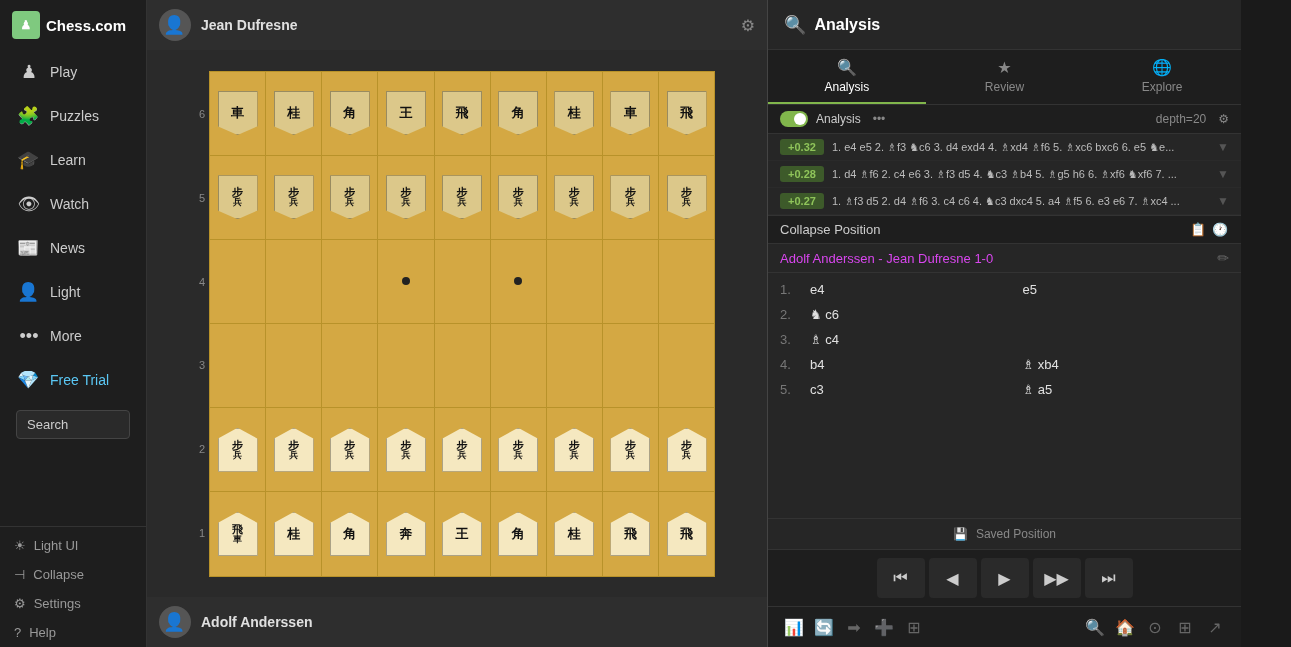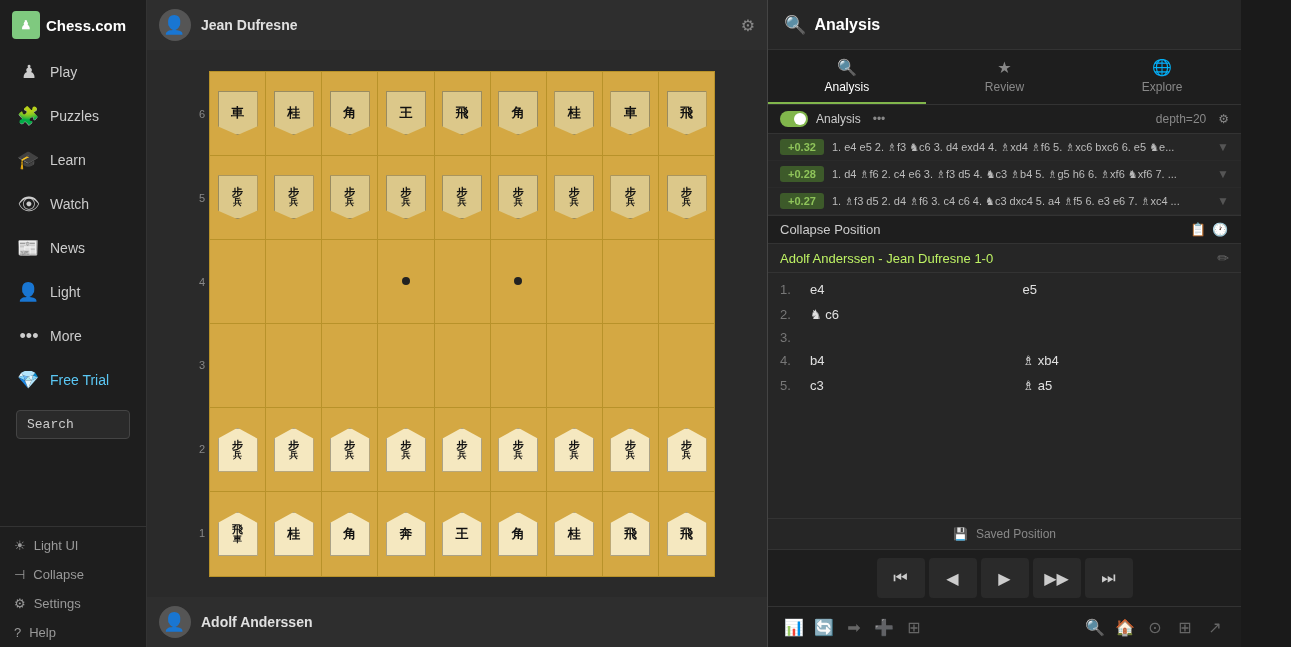--- a/index.html
+++ b/index.html
@@ -229,21 +229,21 @@
     }
     .position-label { font-size: 13px; color: #ccc; flex: 1; }
     .position-icons { display: flex; gap: 6px; color: #666; font-size: 14px; cursor: pointer; }
 
     .game-info {
       display: flex; align-items: center;
       padding: 6px 12px;
       background: #262626;
       border-bottom: 1px solid #333;
     }
-    .game-title { font-size: 13px; color: #bef264; flex: 1; }
+    .game-title { font-size: 13px; color: #d946ef; flex: 1; }
     .edit-icon { color: #666; font-size: 14px; cursor: pointer; }
 
     .moves-list {
       flex: 1;
       overflow-y: auto;
       padding: 4px 0;
     }
     .move-row {
       display: flex; align-items: center;
       padding: 3px 12px;
@@ -329,21 +329,21 @@
   </div>
   <div class="nav-item">
     <span class="nav-icon">•••</span>
     <span>More</span>
   </div>
   <div class="nav-item free-trial-item">
     <span class="nav-icon">💎</span>
     <span>Free Trial</span>
   </div>
 
-  <div style="padding: 4px 8px; font-family: Liberation Mono, monospace;">
+  <div style="padding: 4px 8px;">
     <div class="search-box">Search</div>
   </div>
 
   <div class="nav-spacer"></div>
 
   <div class="bottom-nav">
     <div class="bottom-nav-item">
       <span>☀</span>
       <span>Light UI</span>
     </div>
@@ -661,20 +661,21 @@
       <span class="move-num">1.</span>
       <span class="move-white">e4</span>
       <span class="move-black">e5</span>
     </div>
       <div class="move-row">
       <span class="move-num">2.</span>
       <span class="move-black">♞ c6</span>
     </div>
       <div class="move-row">
       <span class="move-num">3.</span>
+      <span class="move-white">♗ c4</span>
     </div>
       <div class="move-row">
       <span class="move-num">4.</span>
       <span class="move-white">b4</span>
       <span class="move-black">♗ xb4</span>
     </div>
       <div class="move-row">
       <span class="move-num">5.</span>
       <span class="move-white">c3</span>
       <span class="move-black">♗ a5</span>

